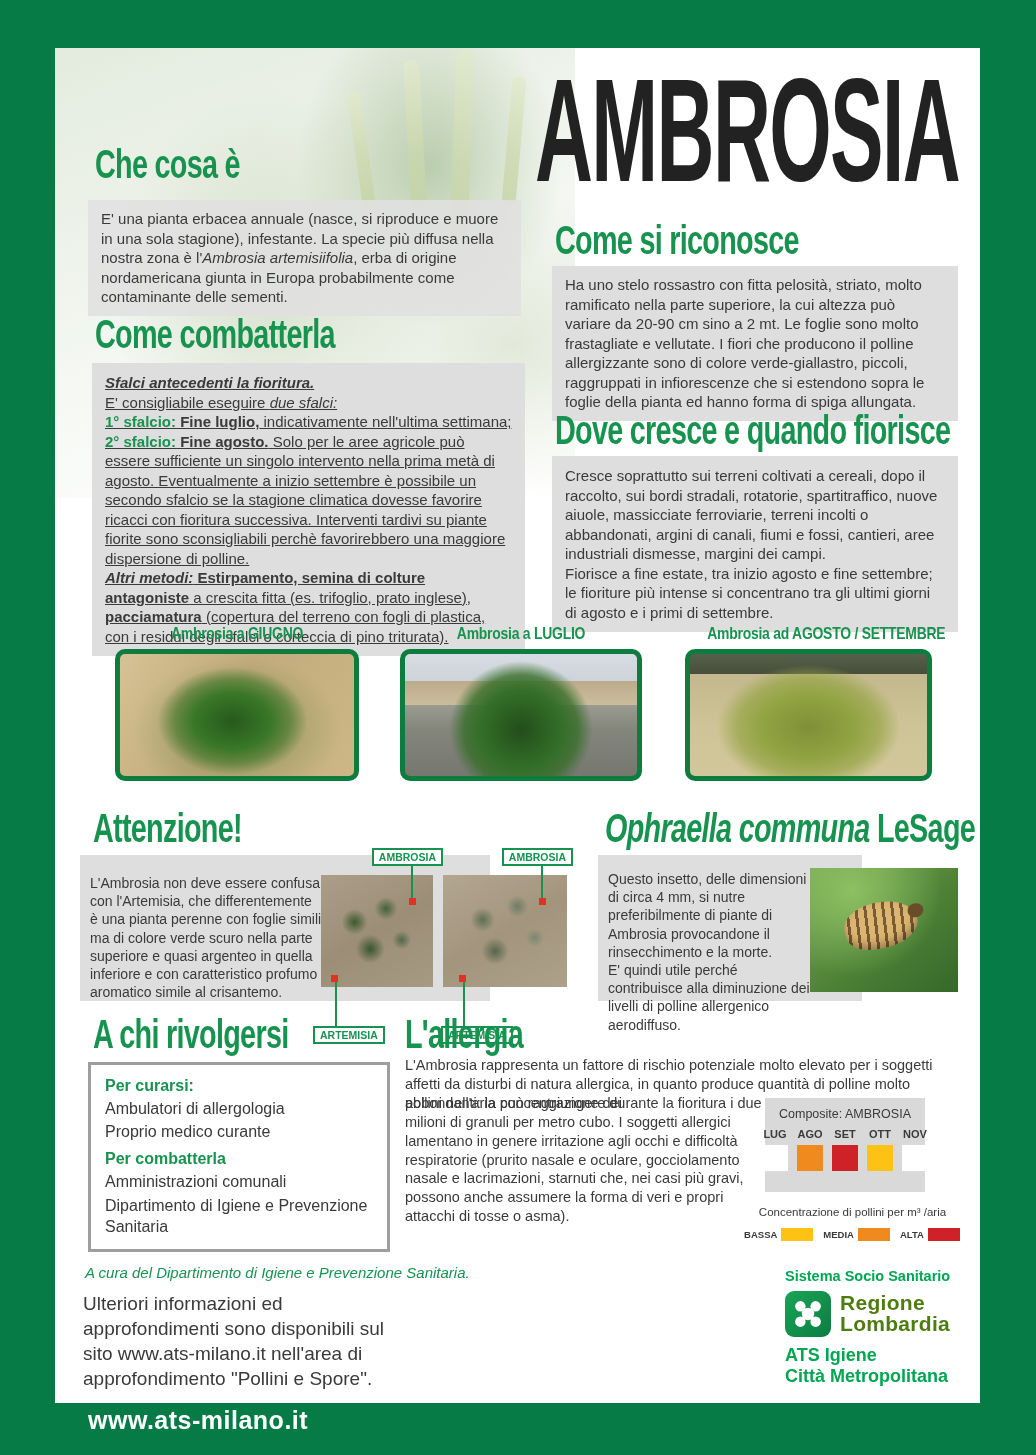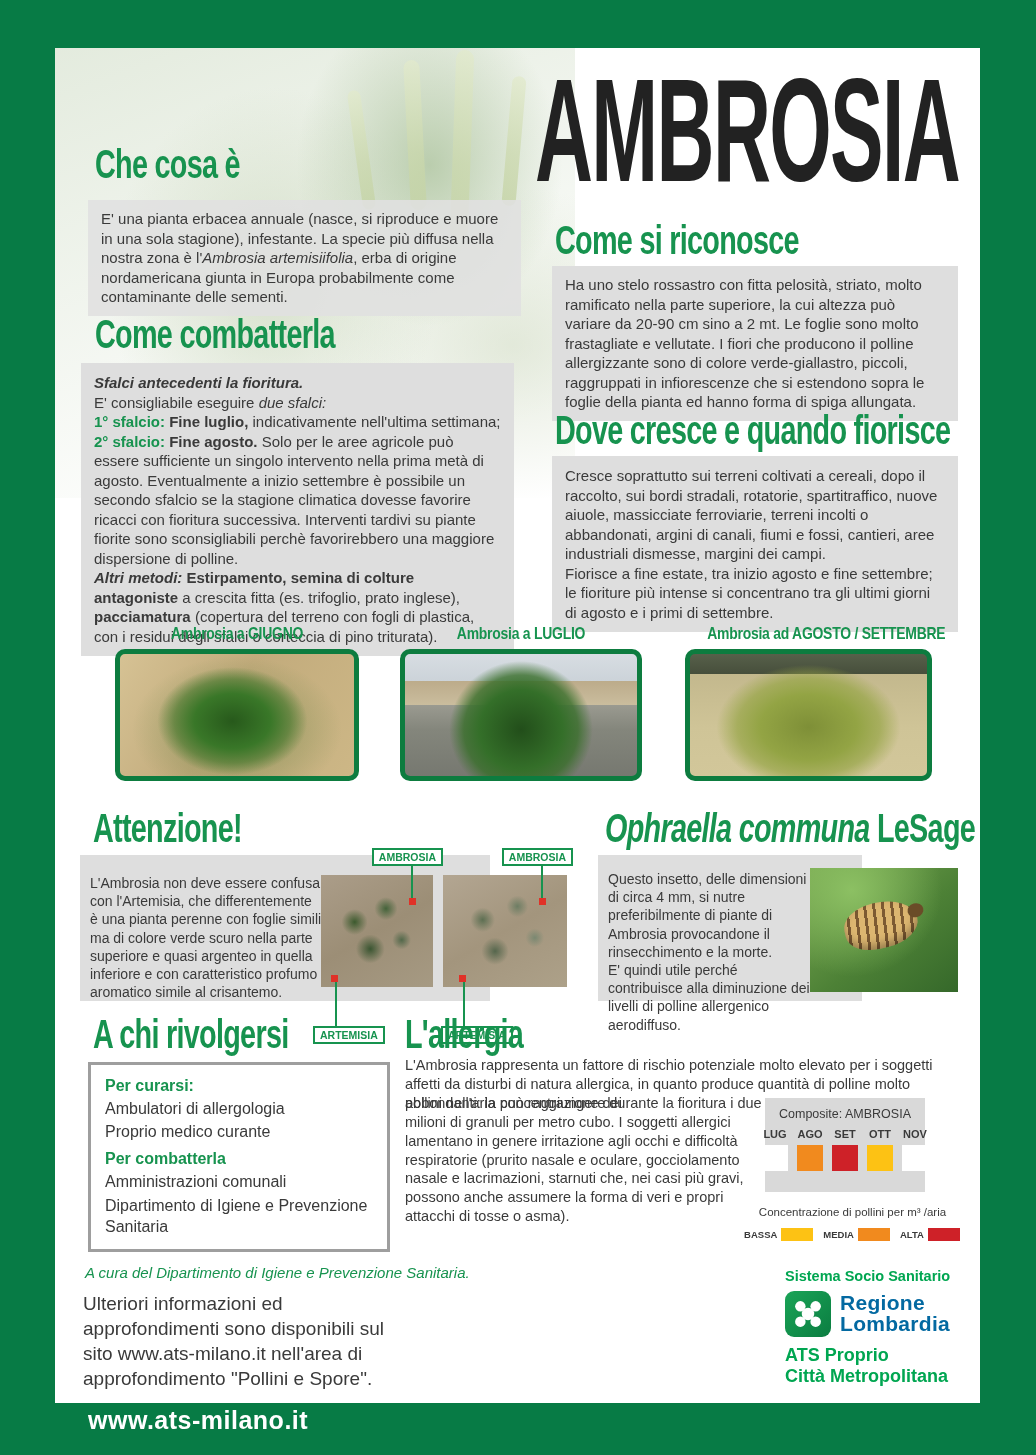--- a/index.html
+++ b/index.html
@@ -106,21 +106,21 @@
   .leg-swatch{display:inline-block;width:32px;height:13px;}
 
   
   .credit{position:absolute;z-index:1;color:#17934f;font-style:italic;font-size:15px;margin:0;}
   .info{position:absolute;z-index:1;color:#3a3a3a;font-size:19px;line-height:1.32;margin:1px;}
   .logo{position:absolute;z-index:1;}
   .logo-tagline{color:#00a651;font-weight:bold;font-size:14.5px;}
   .logo-row{display:flex;align-items:center;margin-top:7px;}
   .logo-mark{width:46px;height:46px;border-radius:9px;background:linear-gradient(135deg,#1aa457,#0b7d41);
     display:flex;align-items:center;justify-content:center;}
-  .logo-region{margin-left:9px;color:#0369a1;font-weight:bold;font-size:21px;line-height:.98;letter-spacing:.3px;}
+  .logo-region{margin-left:9px;color:#4d7c0f;font-weight:bold;font-size:21px;line-height:.98;letter-spacing:.3px;}
   .logo-org{margin-top:8px;color:#00a651;font-weight:bold;font-size:18px;line-height:1.15;}
 
   .bottom-url{position:absolute;left:88px;top:1406px;color:#ffffff;font-weight:bold;font-size:25px;letter-spacing:.5px;z-index:2;}
 </style>
 </head>
 <body>
 
 <div class="poster">
   <div class="page">
 
@@ -131,21 +131,21 @@
     <div class="spike s4"></div>
 
     <h1 class="title">AMBROSIA</h1>
 
     <h2 class="h2" style="left:40px;top:96px;">Che cosa è</h2>
     <div class="gbox translucent" style="left:33px;top:152px;width:433px;min-height:100px;padding:9px 13px;box-sizing:border-box;">
       <p><span>E' una pianta erbacea annuale  (nasce,  si riproduce  e muore in una sola stagione), infestante.  La specie  più  diffusa nella nostra zona è l'</span><span class="i">Ambrosia artemisiifolia</span><span>, erba di origine nordamericana giunta in Europa probabilmente come contaminante delle sementi.</span></p>
     </div>
 
     <h2 class="h2" style="left:40px;top:266px;">Come combatterla</h2>
-    <div class="gbox" style="left:26px;top:315px;width:433px;min-height:249px;padding:10px 13px;box-sizing:border-box;">
+    <div class="gbox" style="left:37px;top:315px;width:433px;min-height:249px;padding:10px 13px;box-sizing:border-box;text-decoration:underline;">
       <p><span class="bi">Sfalci antecedenti la fioritura.</span><br>
       <span>E' consigliabile eseguire </span><span class="i">due sfalci:</span><br>
       <span class="green-b">1° sfalcio:</span><span class="b"> Fine luglio,</span><span> indicativamente nell'ultima settimana;</span><br>
       <span class="green-b">2° sfalcio:</span><span class="b"> Fine agosto.</span><span> Solo per le aree agricole può essere sufficiente un singolo intervento nella prima metà di agosto. Eventualmente a inizio settembre è possibile un secondo sfalcio se la stagione climatica dovesse favorire ricacci con fioritura successiva. Interventi tardivi su piante fiorite sono sconsigliabili perchè favorirebbero una maggiore dispersione di polline.</span><br>
       <span class="bi">Altri metodi:</span><span class="b"> Estirpamento, semina di colture antagoniste</span><span> a crescita fitta (es. trifoglio, prato inglese), </span><span class="b">pacciamatura</span><span> (copertura del terreno con fogli di plastica, con i residui degli sfalci o corteccia di pino triturata).</span></p>
     </div>
 
     <h2 class="h2" style="left:500px;top:172px;">Come si riconosce</h2>
     <div class="gbox" style="left:497px;top:218px;width:406px;min-height:127px;padding:9px 13px;box-sizing:border-box;">
       <p>Ha uno stelo rossastro con fitta pelosità, striato, molto ramificato nella parte superiore, la cui altezza può variare da 20-90 cm sino a 2 mt. Le foglie sono molto frastagliate e vellutate. I fiori che producono il polline allergizzante sono di colore verde-giallastro, piccoli, raggruppati in infiorescenze che si estendono sopra le foglie della pianta ed hanno forma di spiga allungata.</p>
@@ -270,20 +270,20 @@
             <circle cx="6.6" cy="17.4" r="3.7" fill="#ffffff"></circle>
             <circle cx="17.4" cy="17.4" r="3.7" fill="#ffffff"></circle>
           </svg>
         </div>
         <div class="logo-region">
           <div>Regione</div>
           <div>Lombardia</div>
         </div>
       </div>
       <div class="logo-org">
-        <div>ATS Proprio</div>
+        <div>ATS Igiene</div>
         <div>Città Metropolitana</div>
       </div>
     </div>
   </div>
 
   <div class="bottom-url">www.ats-milano.it</div>
 </div>
 
 </body></html>

